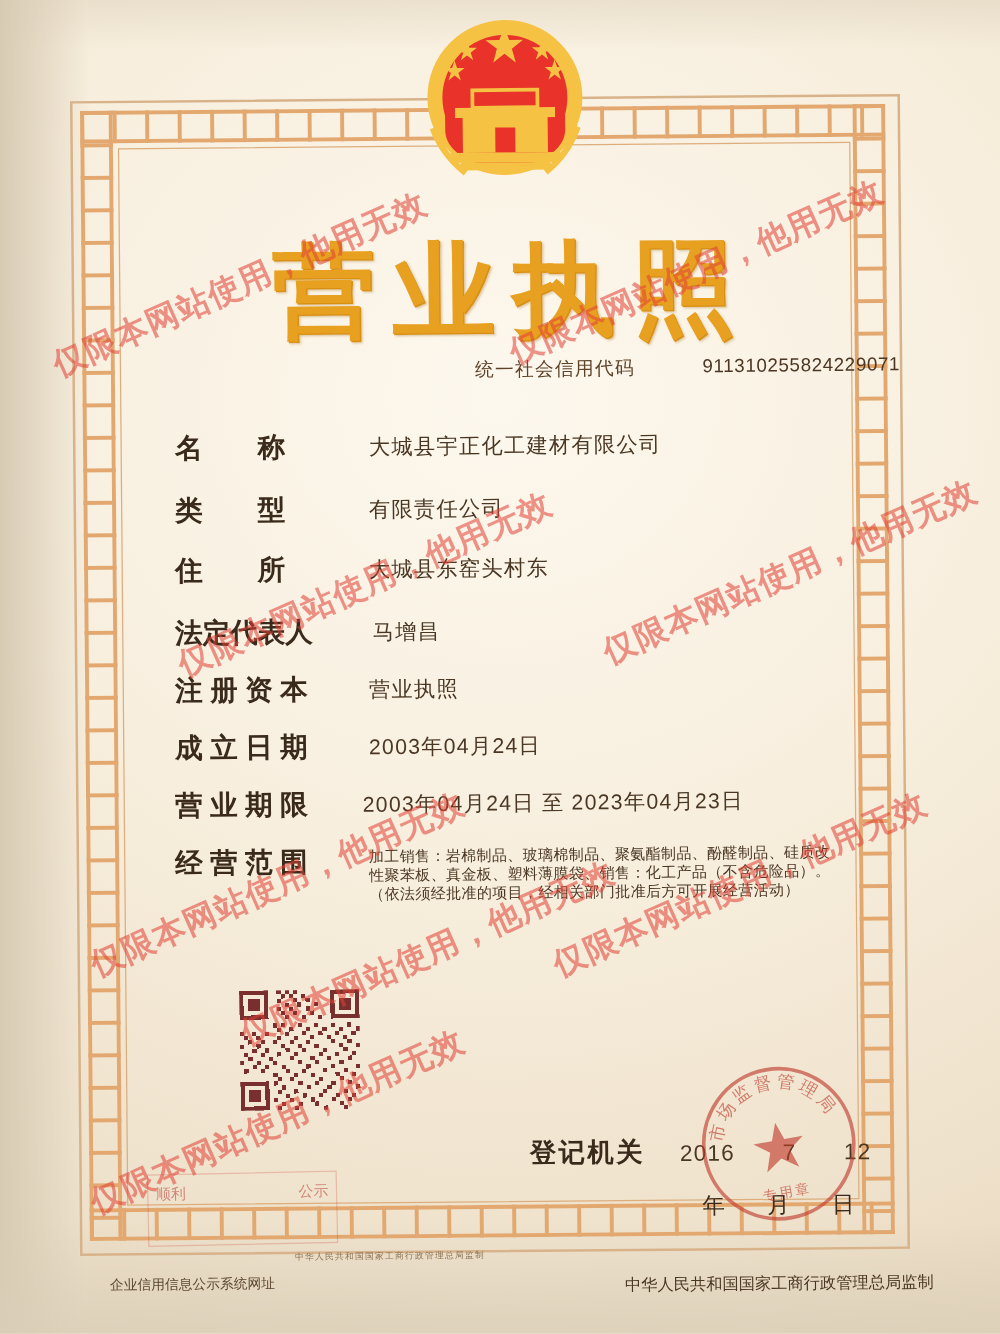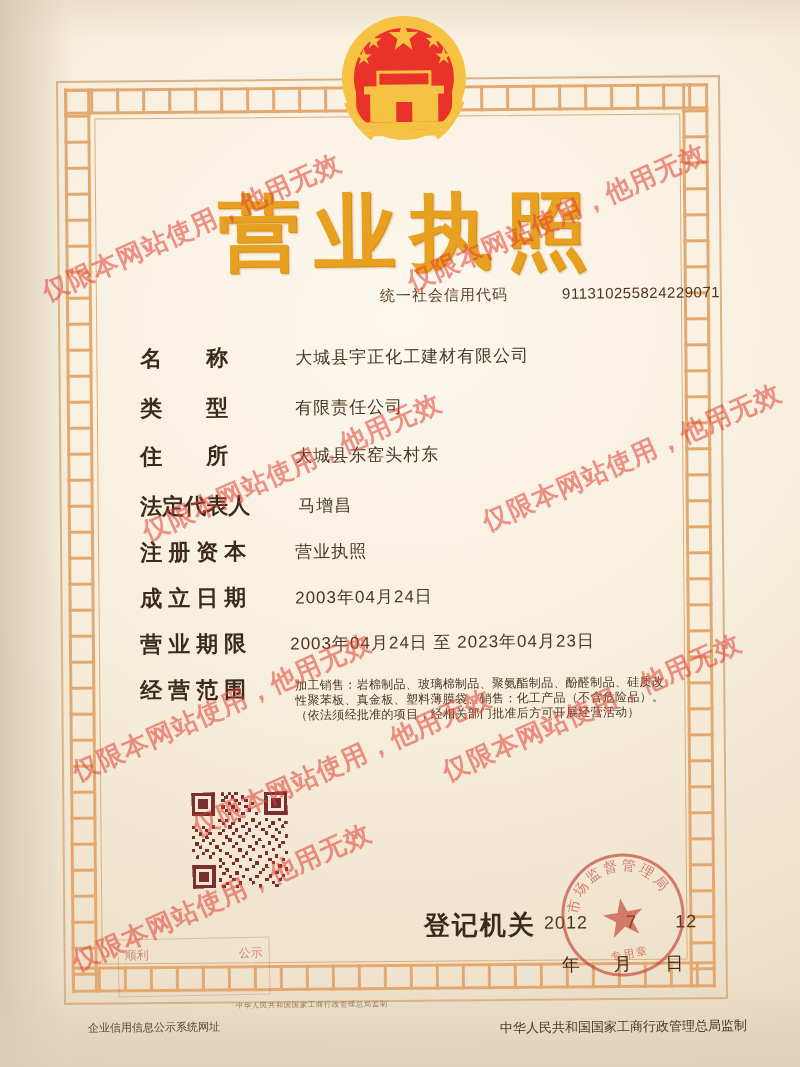--- a/index.html
+++ b/index.html
@@ -163,21 +163,21 @@
     width: 96px; height: 96px;
     transform: rotate(-0.8deg);
   }
 
   
   .reg-auth {
     position: absolute;
     left: 424px; top: 908px;
     font-family: "DejaVu Sans", sans-serif;
     font-weight: bold;
-    font-size: 26px;
+    font-size: 21px;
     color: #3a2a1b;
     transform: rotate(-0.6deg);
     letter-spacing: 2px;
   }
   .date-row {
     position: absolute;
     left: 544px; top: 912px;
     font-family: "Liberation Sans", sans-serif;
     font-size: 18px;
     color: #4a3723;
@@ -507,21 +507,21 @@
         <rect x="9" y="28" width="1" height="1"></rect>
           <rect x="13" y="28" width="1" height="1"></rect>
           <rect x="20" y="28" width="1" height="1"></rect>
           <rect x="25" y="28" width="1" height="1"></rect>
       </g>
     </svg>
   </div>
 
   <div class="reg-auth">登记机关</div>
   <div class="date-row">
-    <span>2012</span>
+    <span>2016</span>
     <span style="display:inline-block;width:26px;"></span>
     <span>7</span>
     <span style="display:inline-block;width:26px;"></span>
     <span>12</span>
   </div>
   <div class="ymd-row">
     <span>年</span>
     <span>月</span>
     <span>日</span>
   </div>

